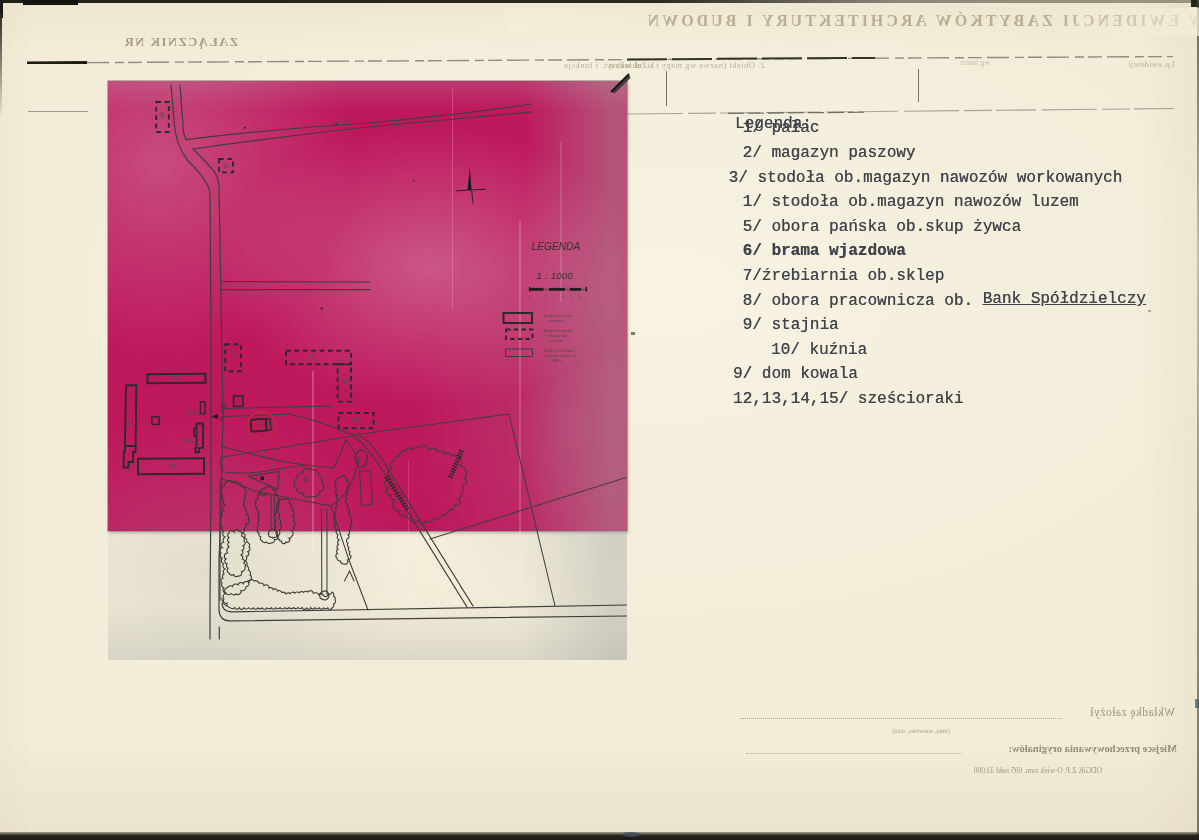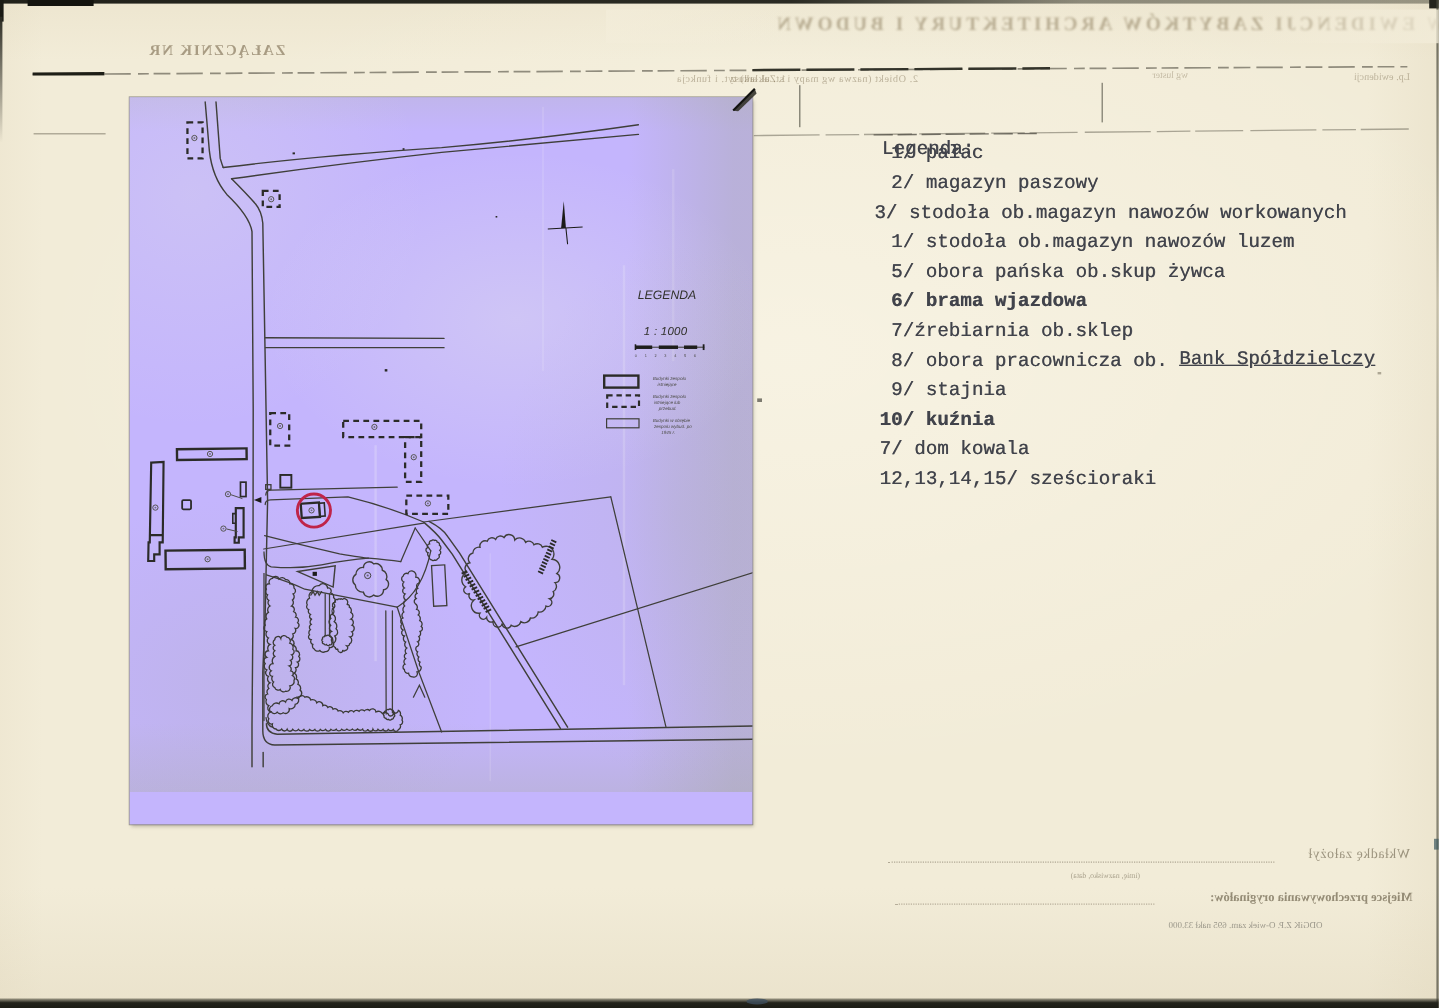--- a/index.html
+++ b/index.html
@@ -59,21 +59,21 @@
 <div class="abs" style="left:665.5px;top:71px;width:1.3px;height:35px;background:rgba(70,68,58,0.75);"></div>
 <div class="abs" style="left:917.5px;top:69px;width:1.3px;height:33px;background:rgba(70,68,58,0.7);"></div>
 
 <div class="abs" style="left:628px;top:102px;width:547px;height:10px;">
  <svg width="547" height="10" viewBox="0 0 547 10">
   <path d="M0,8 L547,2.5" stroke="#6b685a" stroke-width="1.1" fill="none" stroke-dasharray="55,5,28,4,40,6" opacity="0.55"></path>
   <path d="M100,7.4 L240,6.2" stroke="#55534a" stroke-width="1.2" fill="none" stroke-dasharray="16,4" opacity="0.8"></path>
  </svg>
 </div>
 
-<div class="abs" style="left:108px;top:81px;width:519px;height:606px;background:#c4b5fd;
+<div class="abs" style="left:108px;top:81px;width:519px;height:450px;background:#be185d;
  box-shadow:0 0 0 0.7px rgba(90,90,80,0.55), 1px 2px 3px rgba(80,75,60,0.35);">
  <div class="abs" style="left:0;top:0;width:519px;height:579px;background:
    radial-gradient(ellipse 300px 200px at 62% 32%, rgba(232,234,229,0.3), rgba(232,234,229,0) 70%),
    radial-gradient(ellipse 260px 260px at 10% 14%, rgba(226,228,223,0.25), rgba(226,228,223,0) 75%),
    radial-gradient(ellipse 280px 220px at 18% 85%, rgba(168,171,165,0.22), rgba(168,171,165,0) 72%),
    radial-gradient(ellipse 200px 300px at 88% 60%, rgba(170,173,167,0.2), rgba(170,173,167,0) 75%),
    linear-gradient(90deg, rgba(176,178,172,0.0) 80%, rgba(168,170,164,0.4) 97%),
    linear-gradient(180deg, rgba(180,182,176,0.22) 0%, rgba(180,182,176,0) 5%, rgba(180,182,176,0) 90%, rgba(170,172,166,0.32) 100%);"></div>
 
  <div class="abs" style="left:204px;top:290px;width:1.6px;height:180px;background:rgba(250,250,246,0.22);"></div>
@@ -236,22 +236,22 @@
 <div class="abs" style="left:735px;top:83px;margin-top:32px;">Legenda:</div>
 <div class="abs" style="left:733px;top:119.4px;"> 1/ pałac</div>
 <div class="abs" style="left:733px;top:144.0px;"> 2/ magazyn paszowy</div>
 <div class="abs" style="left:719px;top:168.6px;"> 3/ stodoła ob.magazyn nawozów workowanych</div>
 <div class="abs" style="left:733px;top:193.2px;"> 1/ stodoła ob.magazyn nawozów luzem</div>
 <div class="abs" style="left:733px;top:217.8px;"> 5/ obora pańska ob.skup żywca</div>
 <div class="abs" style="left:733px;top:242.4px;font-weight:bold;"> 6/ brama wjazdowa</div>
 <div class="abs" style="left:733px;top:267.0px;"> 7/źrebiarnia ob.sklep</div>
 <div class="abs" style="left:733px;top:291.6px;"> 8/ obora pracownicza ob. <span style="position:relative;top:-1.5px;text-decoration:underline;">Bank Spółdzielczy</span></div>
 <div class="abs" style="left:733px;top:316.2px;"> 9/ stajnia</div>
-<div class="abs" style="left:733px;top:340.8px;font-weight:bold;">10/ kuźnia</div>
-<div class="abs" style="left:733px;top:365.4px;">7/ dom kowala</div>
+<div class="abs" style="left:771px;top:340.8px;">10/ kuźnia</div>
+<div class="abs" style="left:733px;top:365.4px;">9/ dom kowala</div>
 <div class="abs" style="left:733px;top:390.0px;">12,13,14,15/ sześcioraki</div>
 </div>
 
 <div class="abs mir" style="left:1075px;top:706px;width:100px;color:rgba(110,100,78,0.64);
  font-family:'Liberation Serif',serif;font-size:11.5px;letter-spacing:0.5px;filter:blur(0.35px);white-space:nowrap;">Wkładkę założył</div>
 <div class="abs" style="left:740px;top:718px;width:322px;border-top:1.6px dotted rgba(110,100,80,0.5);"></div>
 <div class="abs mir" style="left:872px;top:727px;width:78px;color:rgba(110,100,78,0.55);
  font-family:'Liberation Serif',serif;font-size:6.5px;filter:blur(0.3px);white-space:nowrap;">(imię, nazwisko, data)</div>
 <div class="abs mir" style="left:965px;top:743px;width:212px;color:rgba(105,95,72,0.68);
  font-family:'Liberation Serif',serif;font-weight:bold;font-size:10.5px;filter:blur(0.35px);white-space:nowrap;">Miejsce przechowywania oryginałów:</div>

